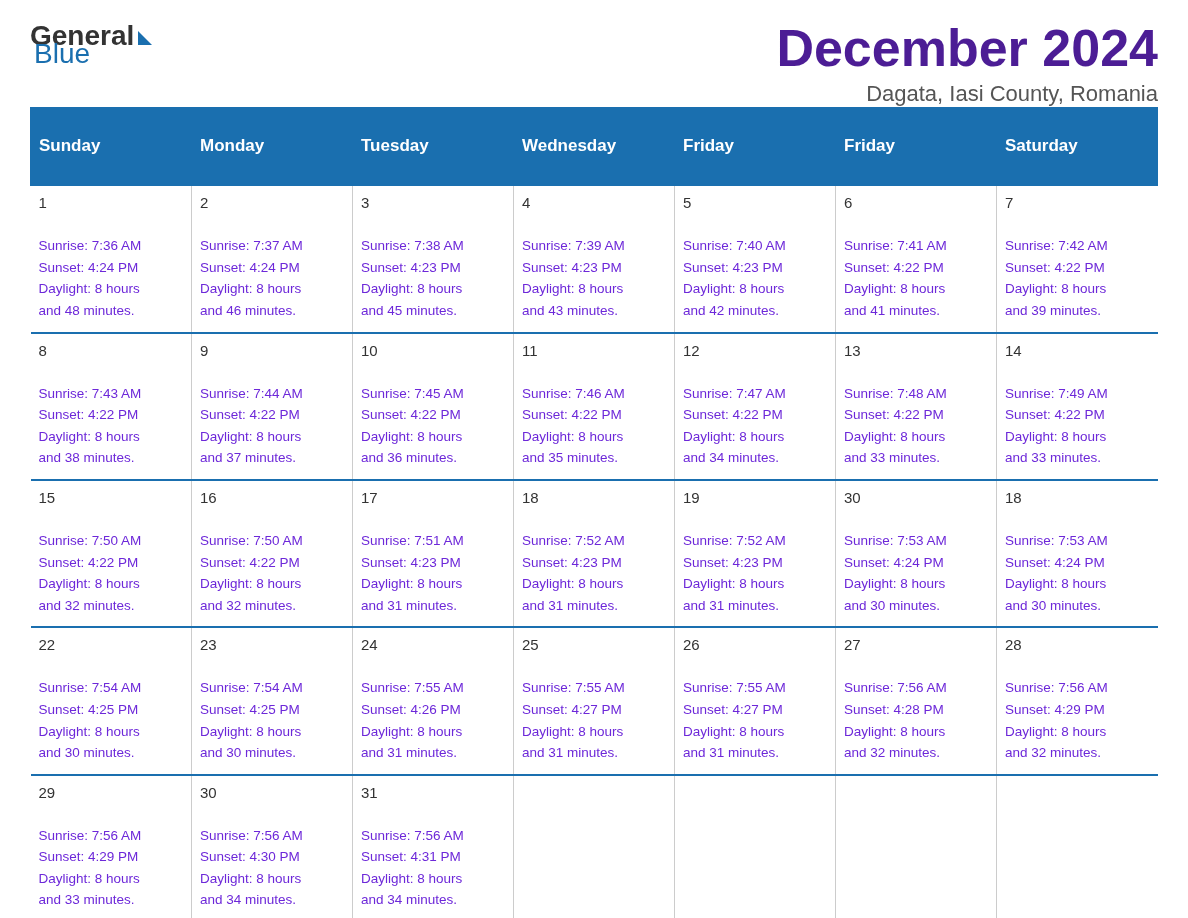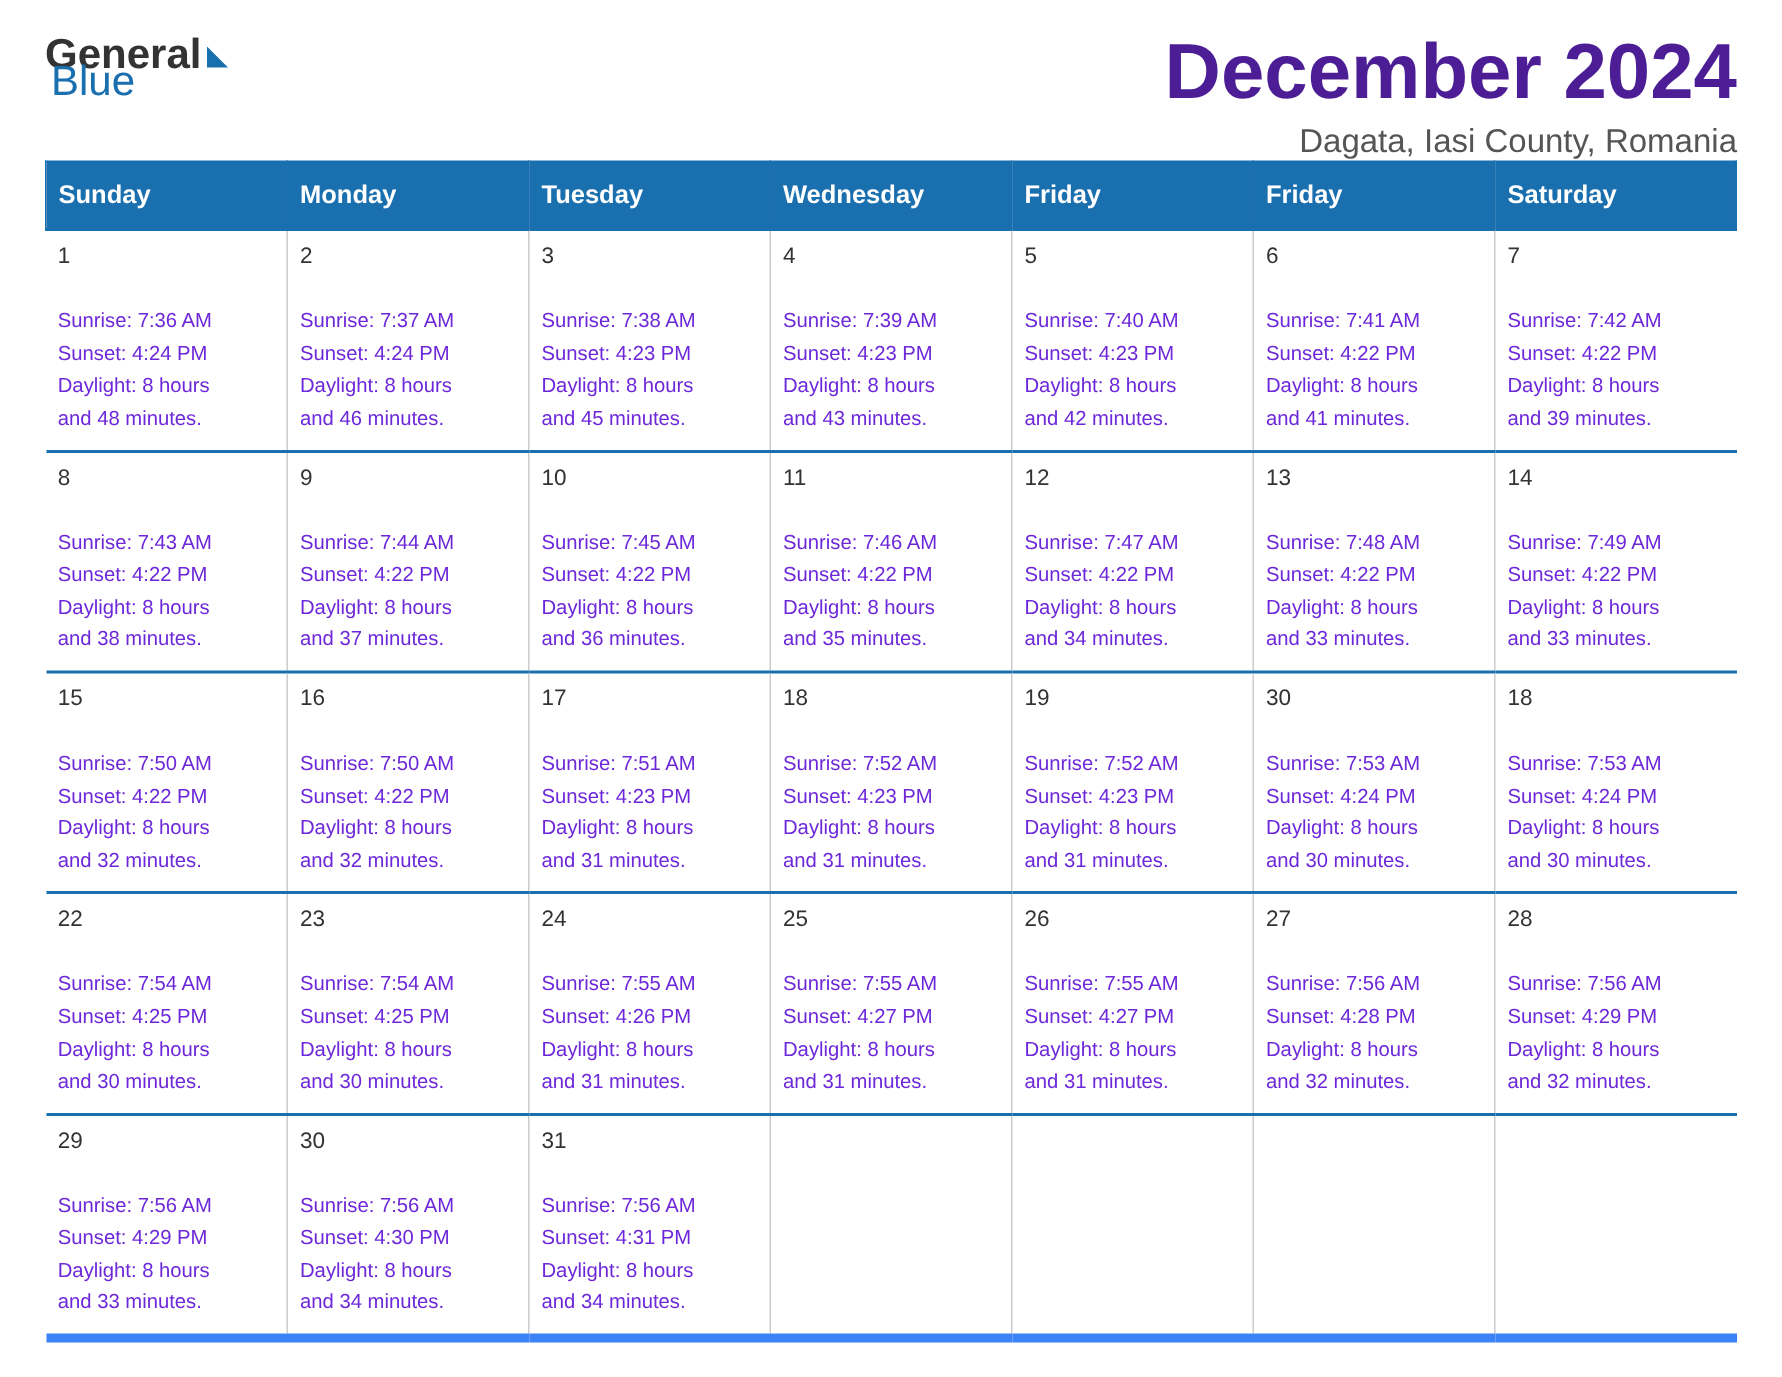--- a/index.html
+++ b/index.html
@@ -63,21 +63,21 @@
     table {
       width: 100%;
       border-collapse: collapse;
       table-layout: fixed;
     }
     thead tr th {
       background-color: #1a6faf;
       color: #fff;
       font-size: 17px;
       font-weight: bold;
-      padding: 12px 8px;
+      padding: 28px 8px;
       text-align: left;
       border: 1px solid #1a6faf;
     }
     tbody tr td {
       vertical-align: top;
       padding: 8px 8px 10px 8px;
       border-top: 2px solid #1a6faf;
       border-left: none;
       border-right: none;
       border-bottom: none;

